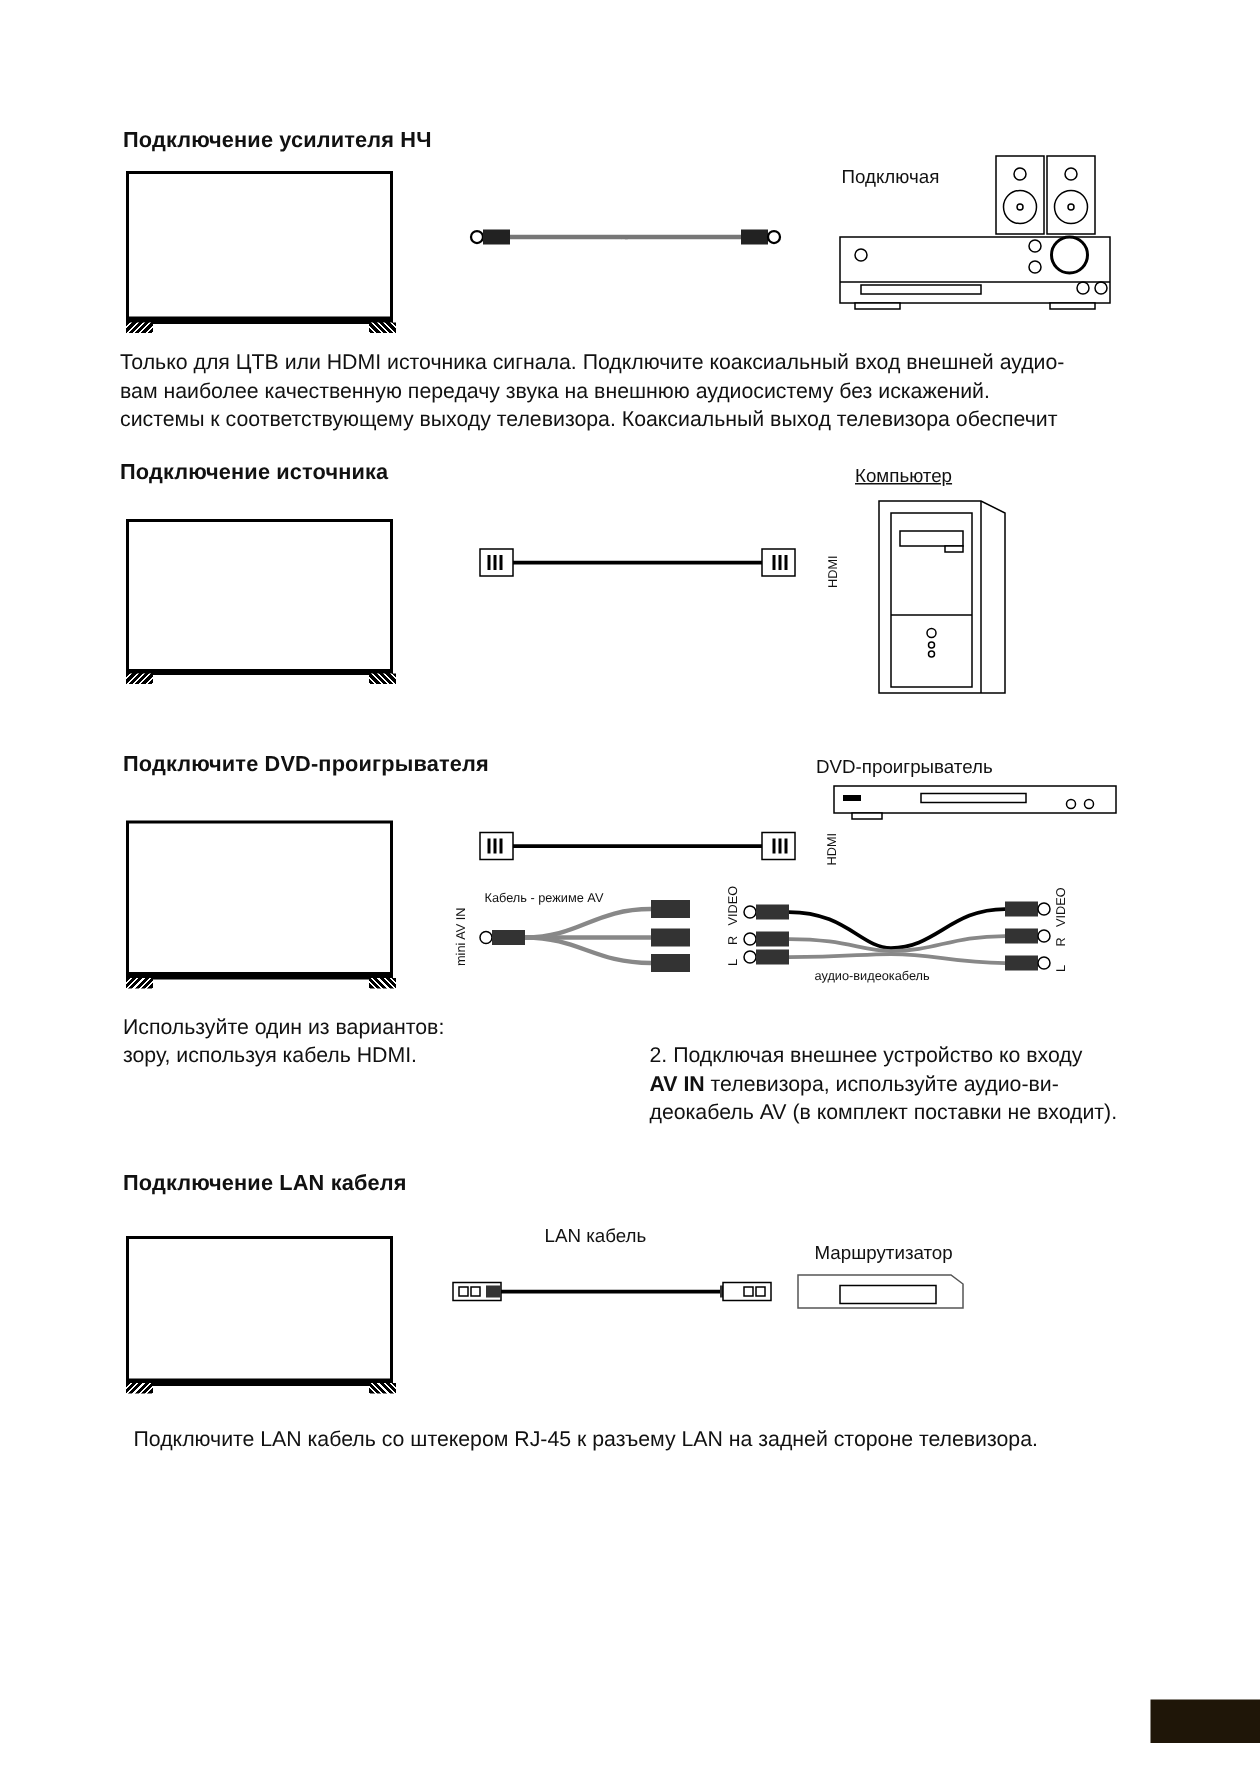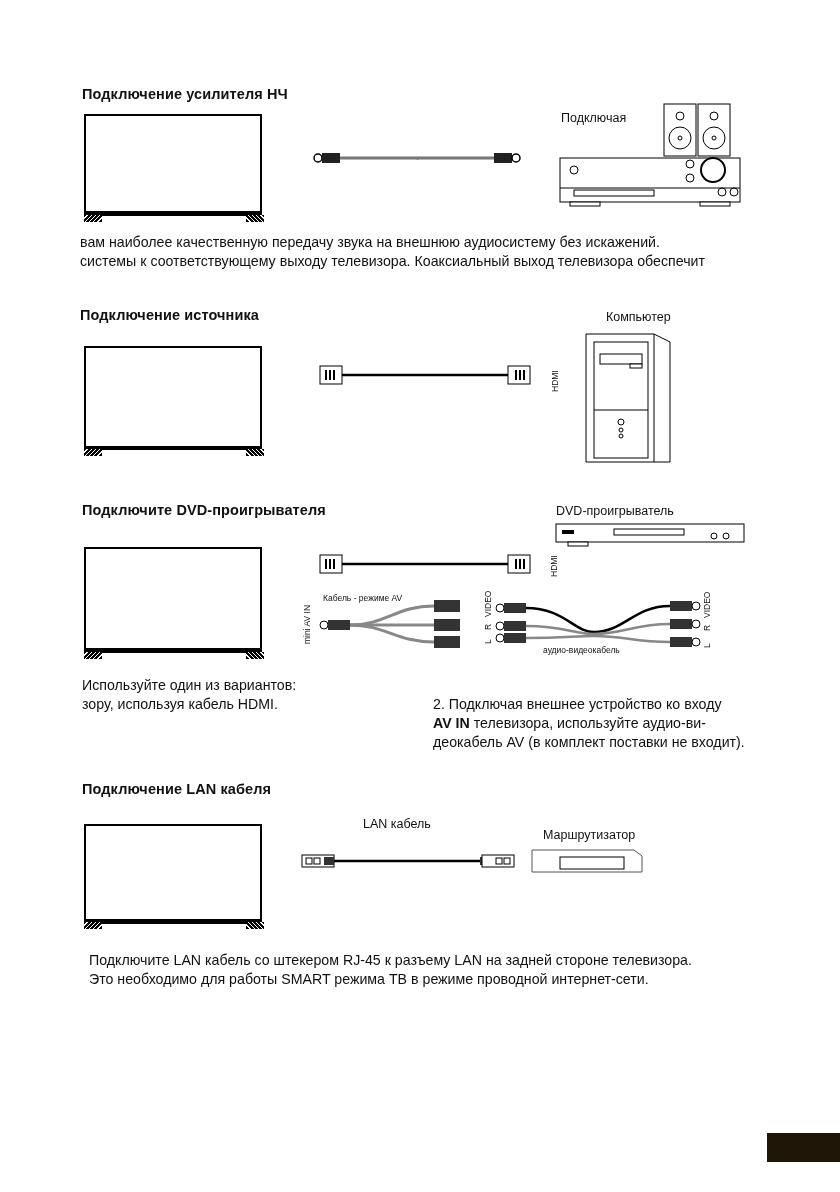--- a/index.html
+++ b/index.html
@@ -53,20 +53,21 @@
   <circle cx="130" cy="78" r="4" fill="none" stroke="#000"></circle>
   <circle cx="153" cy="70" r="12" fill="none" stroke="#000" stroke-width="2"></circle>
   <rect x="14" y="90" width="80" height="6" fill="#fff" stroke="#000"></rect>
   <circle cx="162" cy="92" r="4" fill="none" stroke="#000"></circle>
   <circle cx="174" cy="92" r="4" fill="none" stroke="#000"></circle>
   <rect x="10" y="102" width="30" height="4" fill="#fff" stroke="#000"></rect>
   <rect x="140" y="102" width="30" height="4" fill="#fff" stroke="#000"></rect>
 </svg>
 
 <div class="abs p" style="left:80px;top:233px;">
+  <div>Только для ЦТВ или HDMI источника сигнала. Подключите коаксиальный вход внешней аудио-</div>
   <div>вам наиболее качественную передачу звука на внешнюю аудиосистему без искажений.</div>
   <div>системы к соответствующему выходу телевизора. Коаксиальный выход телевизора обеспечит</div>
 </div>
 
 <div class="abs h" style="left:80px;top:307px;">Подключение источника</div>
 
 <div>
   <div class="tv" style="left:84px;top:346px;width:178px;height:104px;border-bottom-width:4px;"></div>
   <div class="foot" style="left:84px;top:449px;"></div>
   <div class="foot" style="left:246px;top:449px;transform:scaleX(-1);"></div>
@@ -78,42 +79,42 @@
   <line x1="12" y1="8" x2="12" y2="18" stroke="#000" stroke-width="2"></line>
   <line x1="16" y1="8" x2="16" y2="18" stroke="#000" stroke-width="2"></line>
   <line x1="24" y1="13" x2="190" y2="13" stroke="#000" stroke-width="2.5"></line>
   <rect x="190" y="4" width="22" height="18" fill="#fff" stroke="#000"></rect>
   <line x1="198" y1="8" x2="198" y2="18" stroke="#000" stroke-width="2"></line>
   <line x1="202" y1="8" x2="202" y2="18" stroke="#000" stroke-width="2"></line>
   <line x1="206" y1="8" x2="206" y2="18" stroke="#000" stroke-width="2"></line>
 </svg>
 <div class="abs tiny vert" style="left:550px;top:392px;">HDMI</div>
 
-<div class="abs lbl" style="left:606px;top:310px;">Компьютер</div>
+<div class="abs lbl" style="left:570px;top:310px;text-decoration:underline;">Компьютер</div>
 <svg style="left:584px;top:330px;" width="90" height="135">
   <polygon points="2,4 70,4 86,12 86,132 2,132" fill="#fff" stroke="#000"></polygon>
   <line x1="70" y1="4" x2="70" y2="132" stroke="#000"></line>
   <rect x="10" y="12" width="54" height="116" fill="#fff" stroke="#000"></rect>
   <rect x="16" y="24" width="42" height="10" fill="#fff" stroke="#000"></rect>
   <rect x="46" y="34" width="12" height="4" fill="#fff" stroke="#000"></rect>
   <line x1="10" y1="80" x2="64" y2="80" stroke="#000"></line>
   <circle cx="37" cy="92" r="3" fill="none" stroke="#000"></circle>
   <circle cx="37" cy="100" r="2" fill="none" stroke="#000"></circle>
   <circle cx="37" cy="106" r="2" fill="none" stroke="#000"></circle>
 </svg>
 
 <div class="abs h" style="left:82px;top:502px;">Подключите DVD-проигрывателя</div>
 
 <div>
   <div class="tv" style="left:84px;top:547px;width:178px;height:106px;"></div>
   <div class="foot" style="left:84px;top:652px;"></div>
   <div class="foot" style="left:246px;top:652px;transform:scaleX(-1);"></div>
 </div>
 
-<div class="abs lbl" style="left:556px;top:504px;">DVD-проигрыватель</div>
+<div class="abs lbl" style="left:544px;top:504px;">DVD-проигрыватель</div>
 <svg style="left:554px;top:522px;" width="195" height="26">
   <rect x="2" y="2" width="188" height="18" fill="#fff" stroke="#000"></rect>
   <rect x="8" y="8" width="12" height="4" fill="#000"></rect>
   <rect x="14" y="20" width="20" height="4" fill="#fff" stroke="#000"></rect>
   <rect x="60" y="7" width="70" height="6" fill="#fff" stroke="#000"></rect>
   <circle cx="160" cy="14" r="3" fill="none" stroke="#000"></circle>
   <circle cx="172" cy="14" r="3" fill="none" stroke="#000"></circle>
 </svg>
 
 <svg style="left:318px;top:551px;" width="230" height="26">
@@ -207,16 +208,15 @@
 </svg>
 
 <div class="abs lbl" style="left:543px;top:828px;">Маршрутизатор</div>
 <svg style="left:530px;top:846px;" width="115" height="30">
   <polygon points="2,4 104,4 112,10 112,26 2,26" fill="#fff" stroke="#555"></polygon>
   <rect x="30" y="11" width="64" height="12" fill="#fff" stroke="#000"></rect>
 </svg>
 
 <div class="abs p" style="left:89px;top:951px;">
   <div>Подключите LAN кабель со штекером RJ-45 к разъему LAN на задней стороне телевизора.</div>
-  <div>Это необходимо для работы SMART режима ТВ в режиме проводной интернет-сети.</div>
 </div>
 
 <div class="page-tab"></div>
 
 </body></html>

